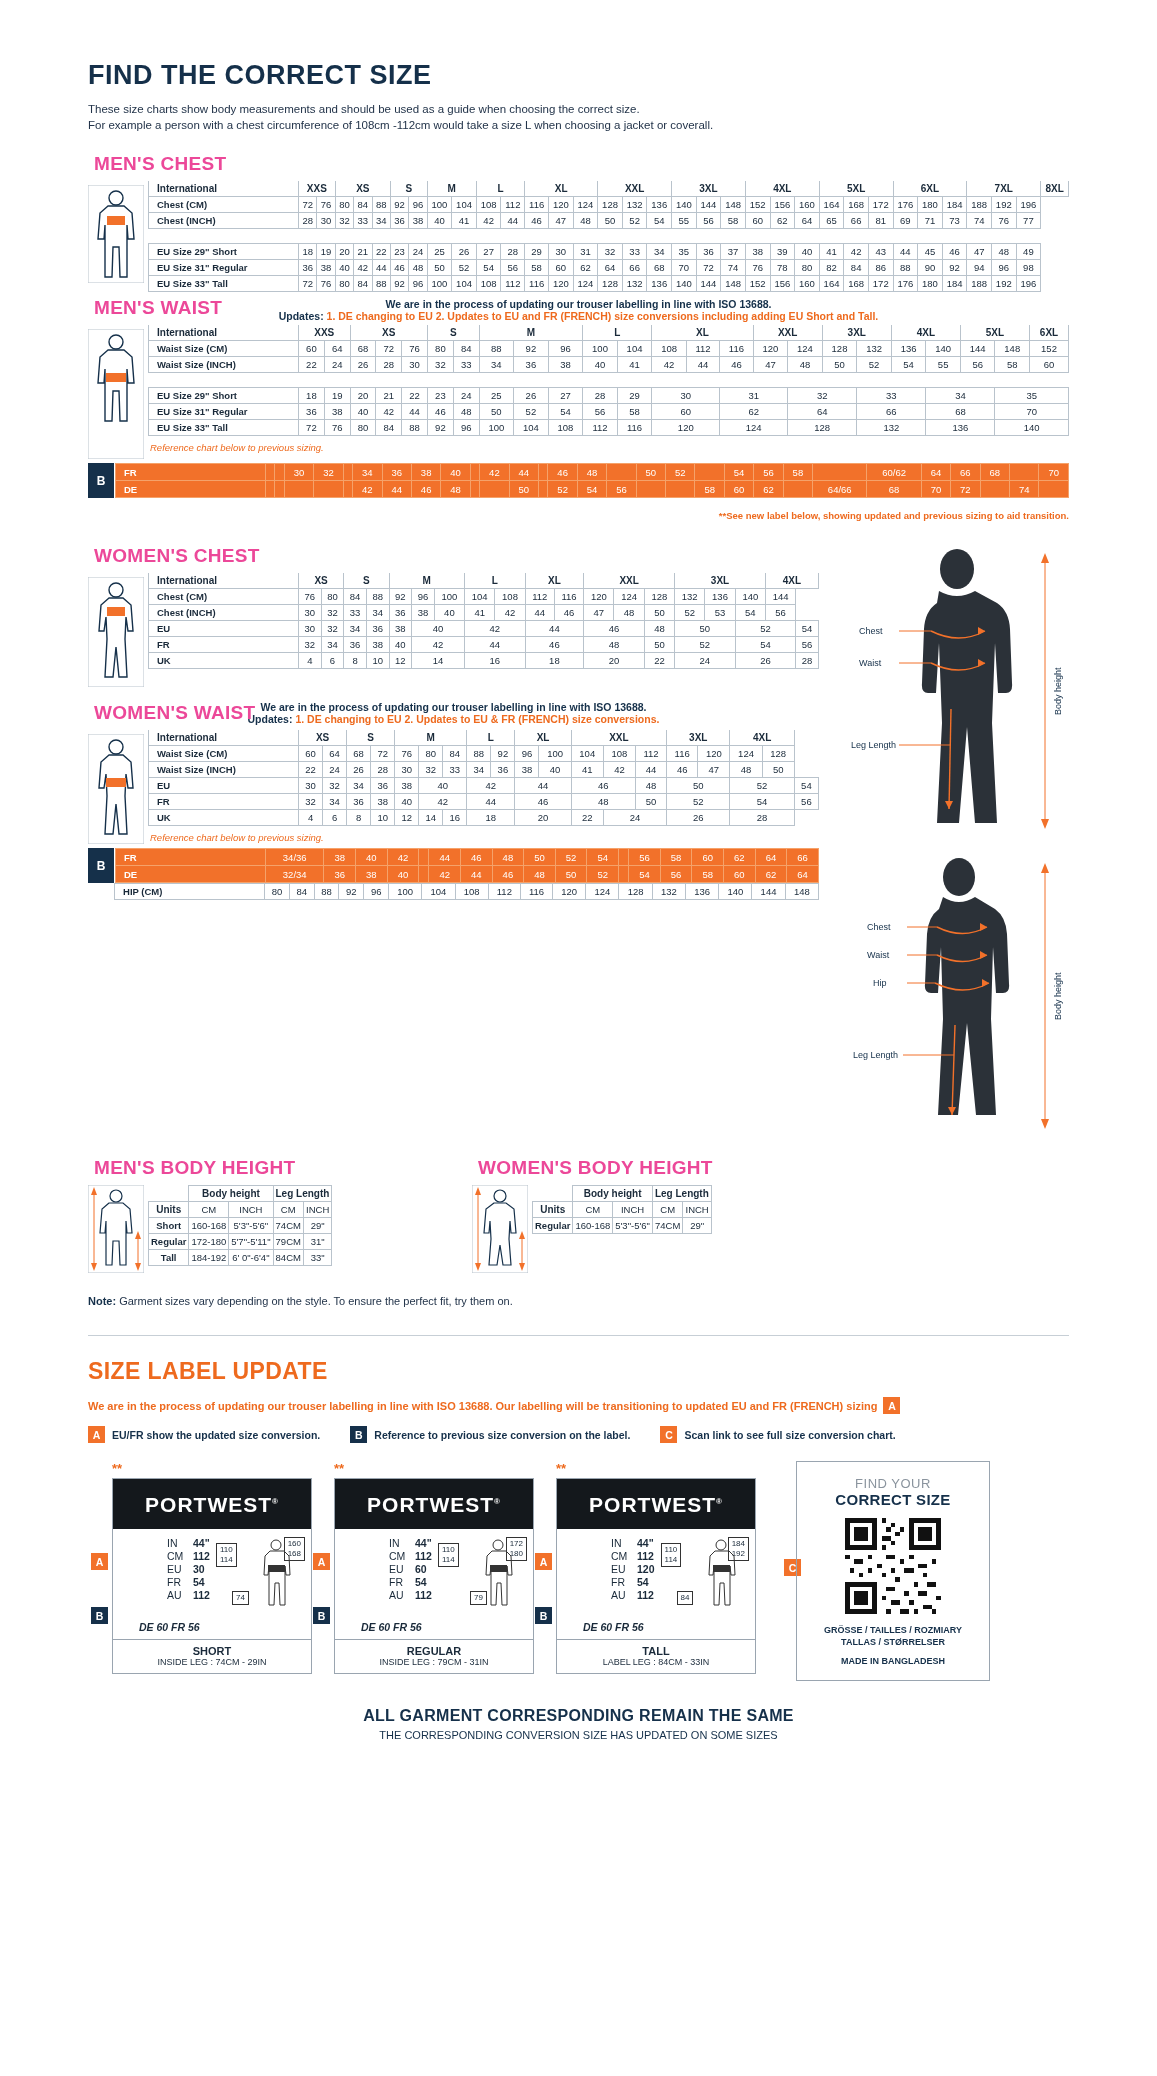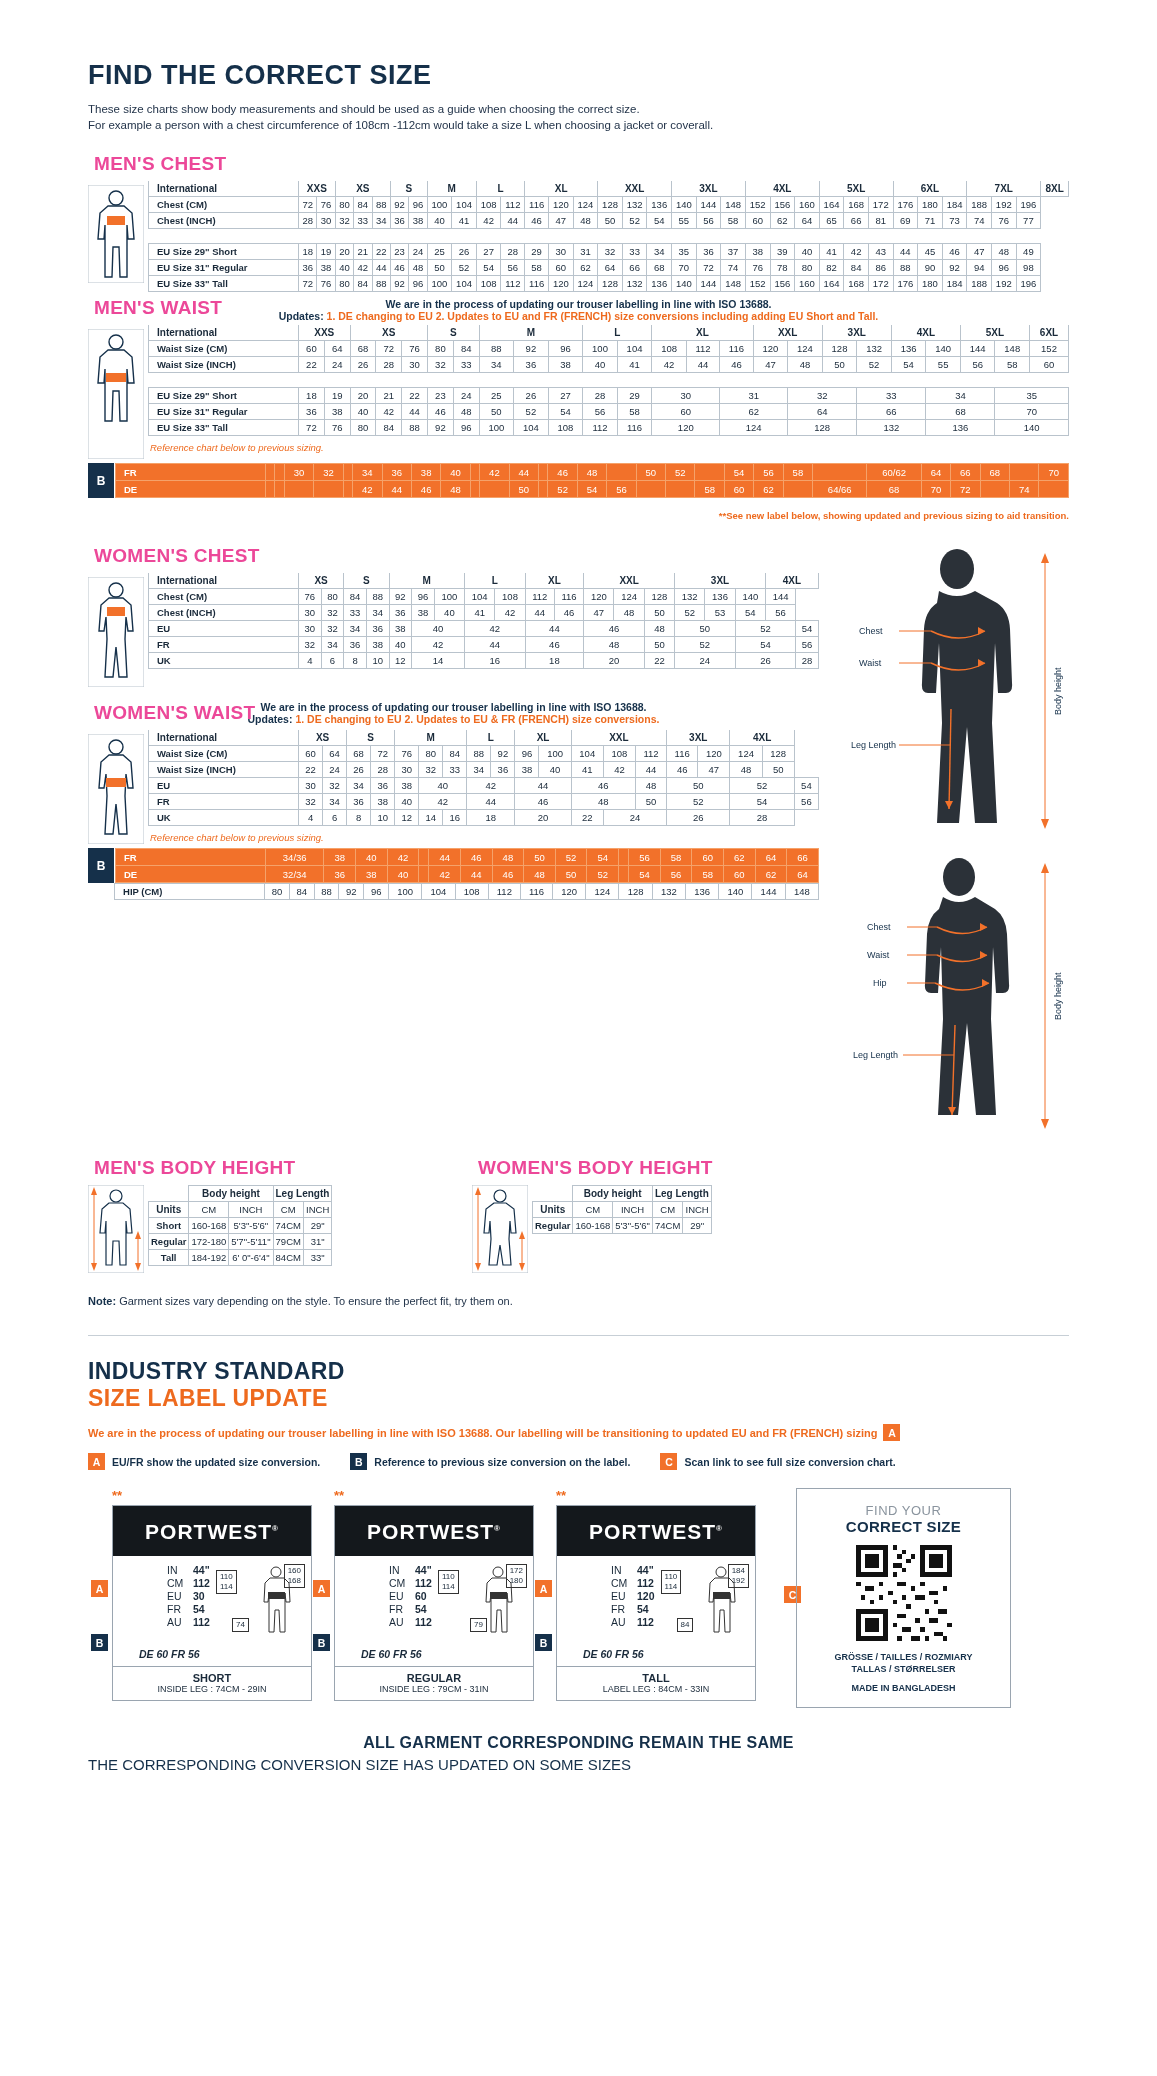--- a/index.html
+++ b/index.html
@@ -126,29 +126,29 @@
   .mini-box {
     border: 1px solid #333; font-size: 8px; text-align: center;
     padding: 1px 3px; line-height: 10px; position: absolute; background:#fff;
   }
   .label-foot { border-top: 1px solid #9aa5b0; text-align: center; font-size: 9px; padding: 5px 0 6px 0; }
   .label-foot .big { font-weight: bold; font-size: 11px; }
   .de-row { font-size: 10.5px; font-style: italic; padding: 2px 6px 6px 26px; font-weight: bold; }
   .side-tag { position: absolute; left: -21px; width: 17px; height: 17px; background: #f2712a; color: #fff; font-weight: bold; font-size: 10.5px; display:flex; align-items:center; justify-content:center;}
   .side-tag.blue { background: #15304a; }
 
-  .qr-card { width: 215px; border: 1px solid #9aa5b0; text-align: center; padding: 14px 10px; position: relative; }
+  .qr-card { width: 194px; border: 1px solid #9aa5b0; text-align: center; padding: 14px 10px; position: relative; }
   .qr-card .t1 { font-size: 13px; color: #8a949e; letter-spacing: 0.5px; }
   .qr-card .t2 { font-size: 15px; font-weight: bold; color: #15304a; letter-spacing: 0.3px; margin-bottom: 10px;}
   .qr { width: 96px; height: 96px; margin: 0 auto 10px auto; }
   .qr-card .t3 { font-size: 9px; font-weight: bold; color: #15304a; line-height: 12px; }
   .qr-card .t4 { font-size: 9px; font-weight: bold; color: #15304a; margin-top: 8px; }
 
   .footer-1 { text-align: center; font-size: 16px; font-weight: bold; color: #15304a; margin-top: 26px; letter-spacing: 0.3px;}
-  .footer-2 { font-size: 15px; color: #15304a; margin-top: 4px; }
+  .footer-2 { text-align: center; font-size: 11px; color: #15304a; margin-top: 4px; }
 </style>
 </head>
 <body>
 
 <div class="page">
   <div class="inner">
 
     <h1 class="main-title">FIND THE CORRECT SIZE</h1>
     <div class="intro">
       <div>These size charts show body measurements and should be used as a guide when choosing the correct size.</div>
@@ -1122,21 +1122,20 @@
         </div>
       </div>
     </div>
 
     <div class="note-bottom">
       <b>Note:</b><span> Garment sizes vary depending on the style. To ensure the perfect fit, try them on.</span>
     </div>
 
     <hr class="div">
 
-    <h2 class="ind">INDUSTRY STANDARD</h2>
     <h2 class="ind2">SIZE LABEL UPDATE</h2>
 
     <div class="transition-line">
       <span>We are in the process of updating our trouser labelling in line with ISO 13688. Our labelling will be transitioning to updated EU and FR (FRENCH) sizing</span>
       <span class="tag">A</span>
     </div>
 
     <div class="legend">
       <div class="item">
         <span class="tag">A</span>

